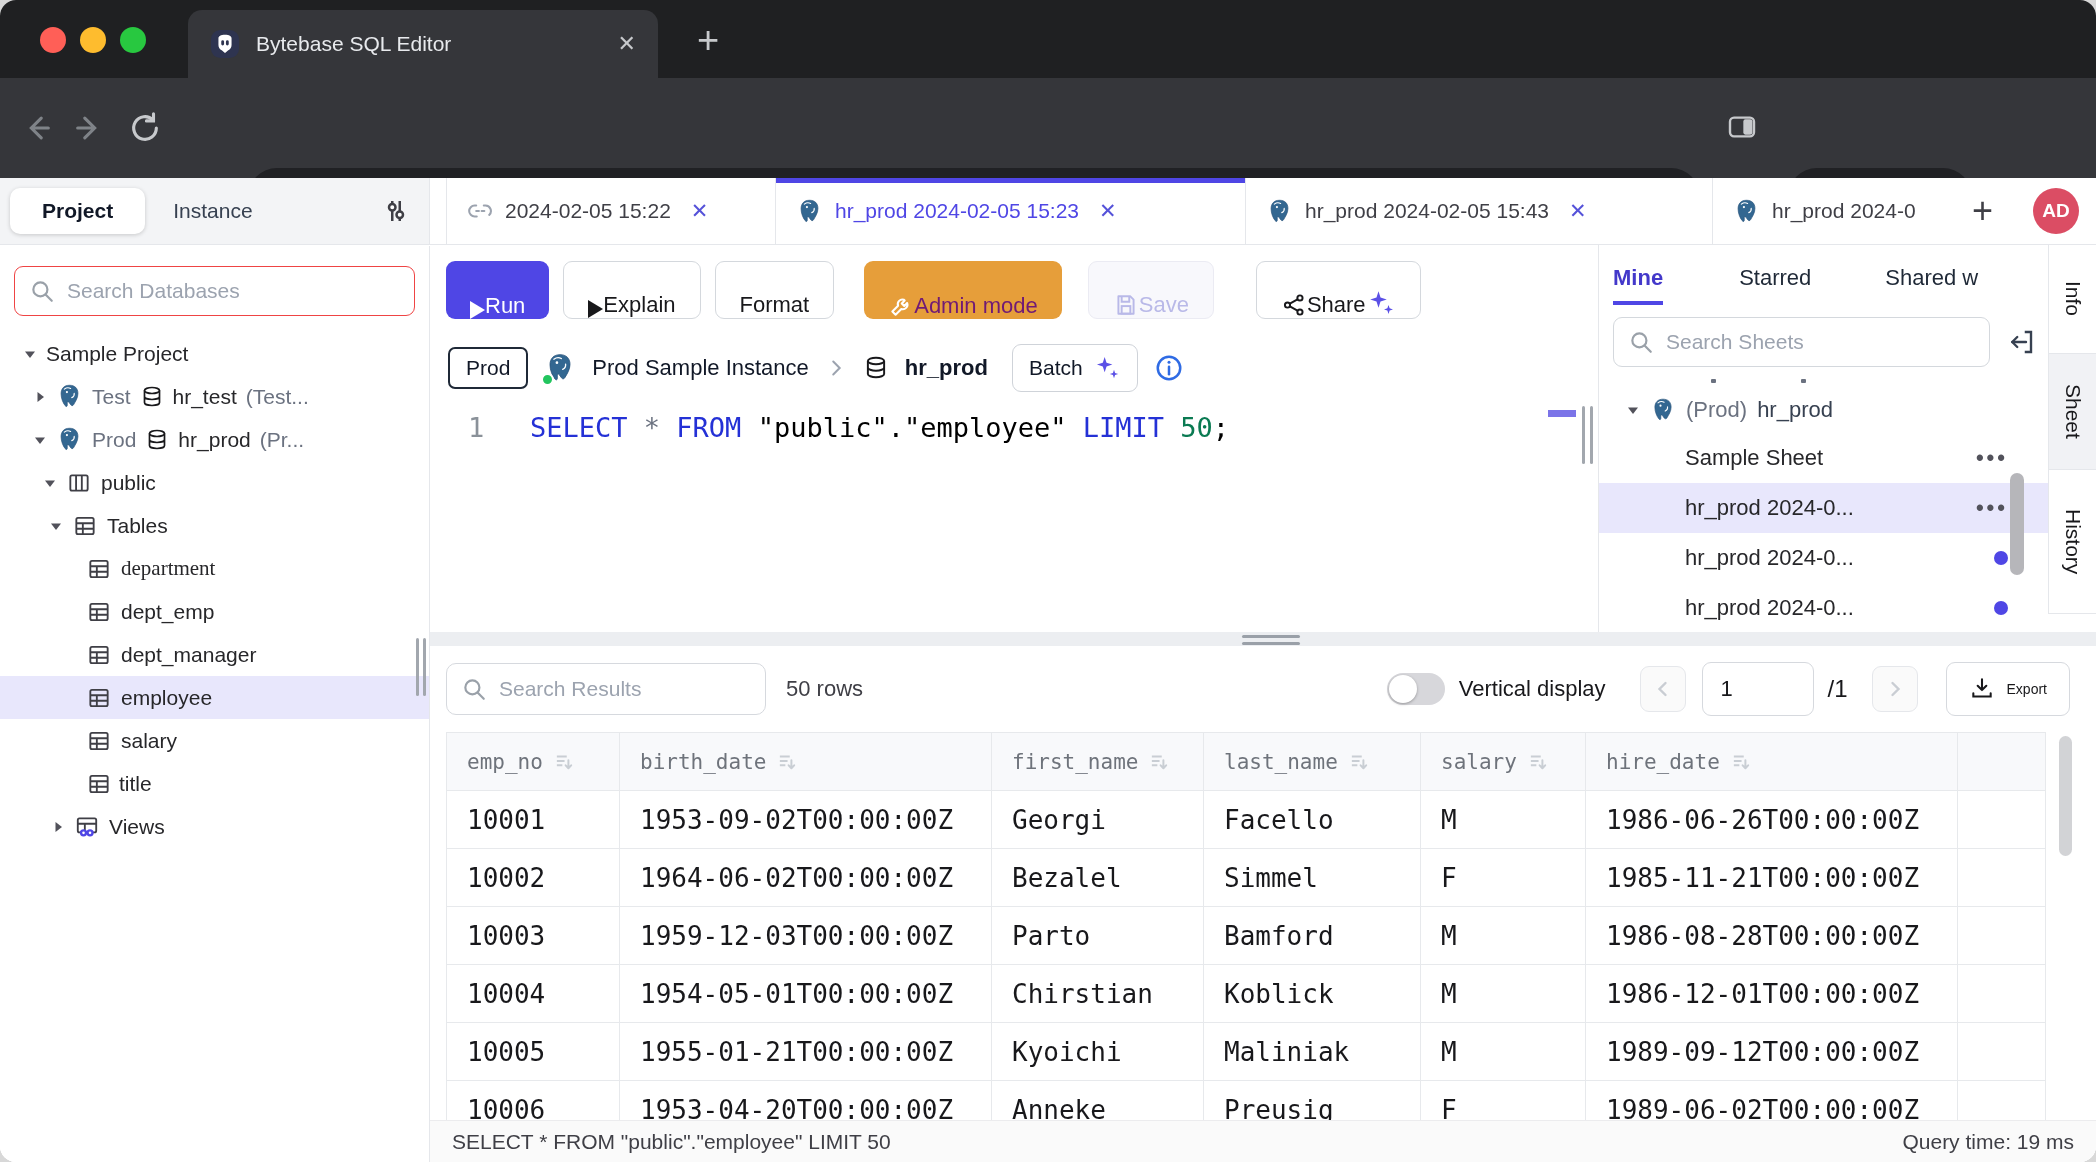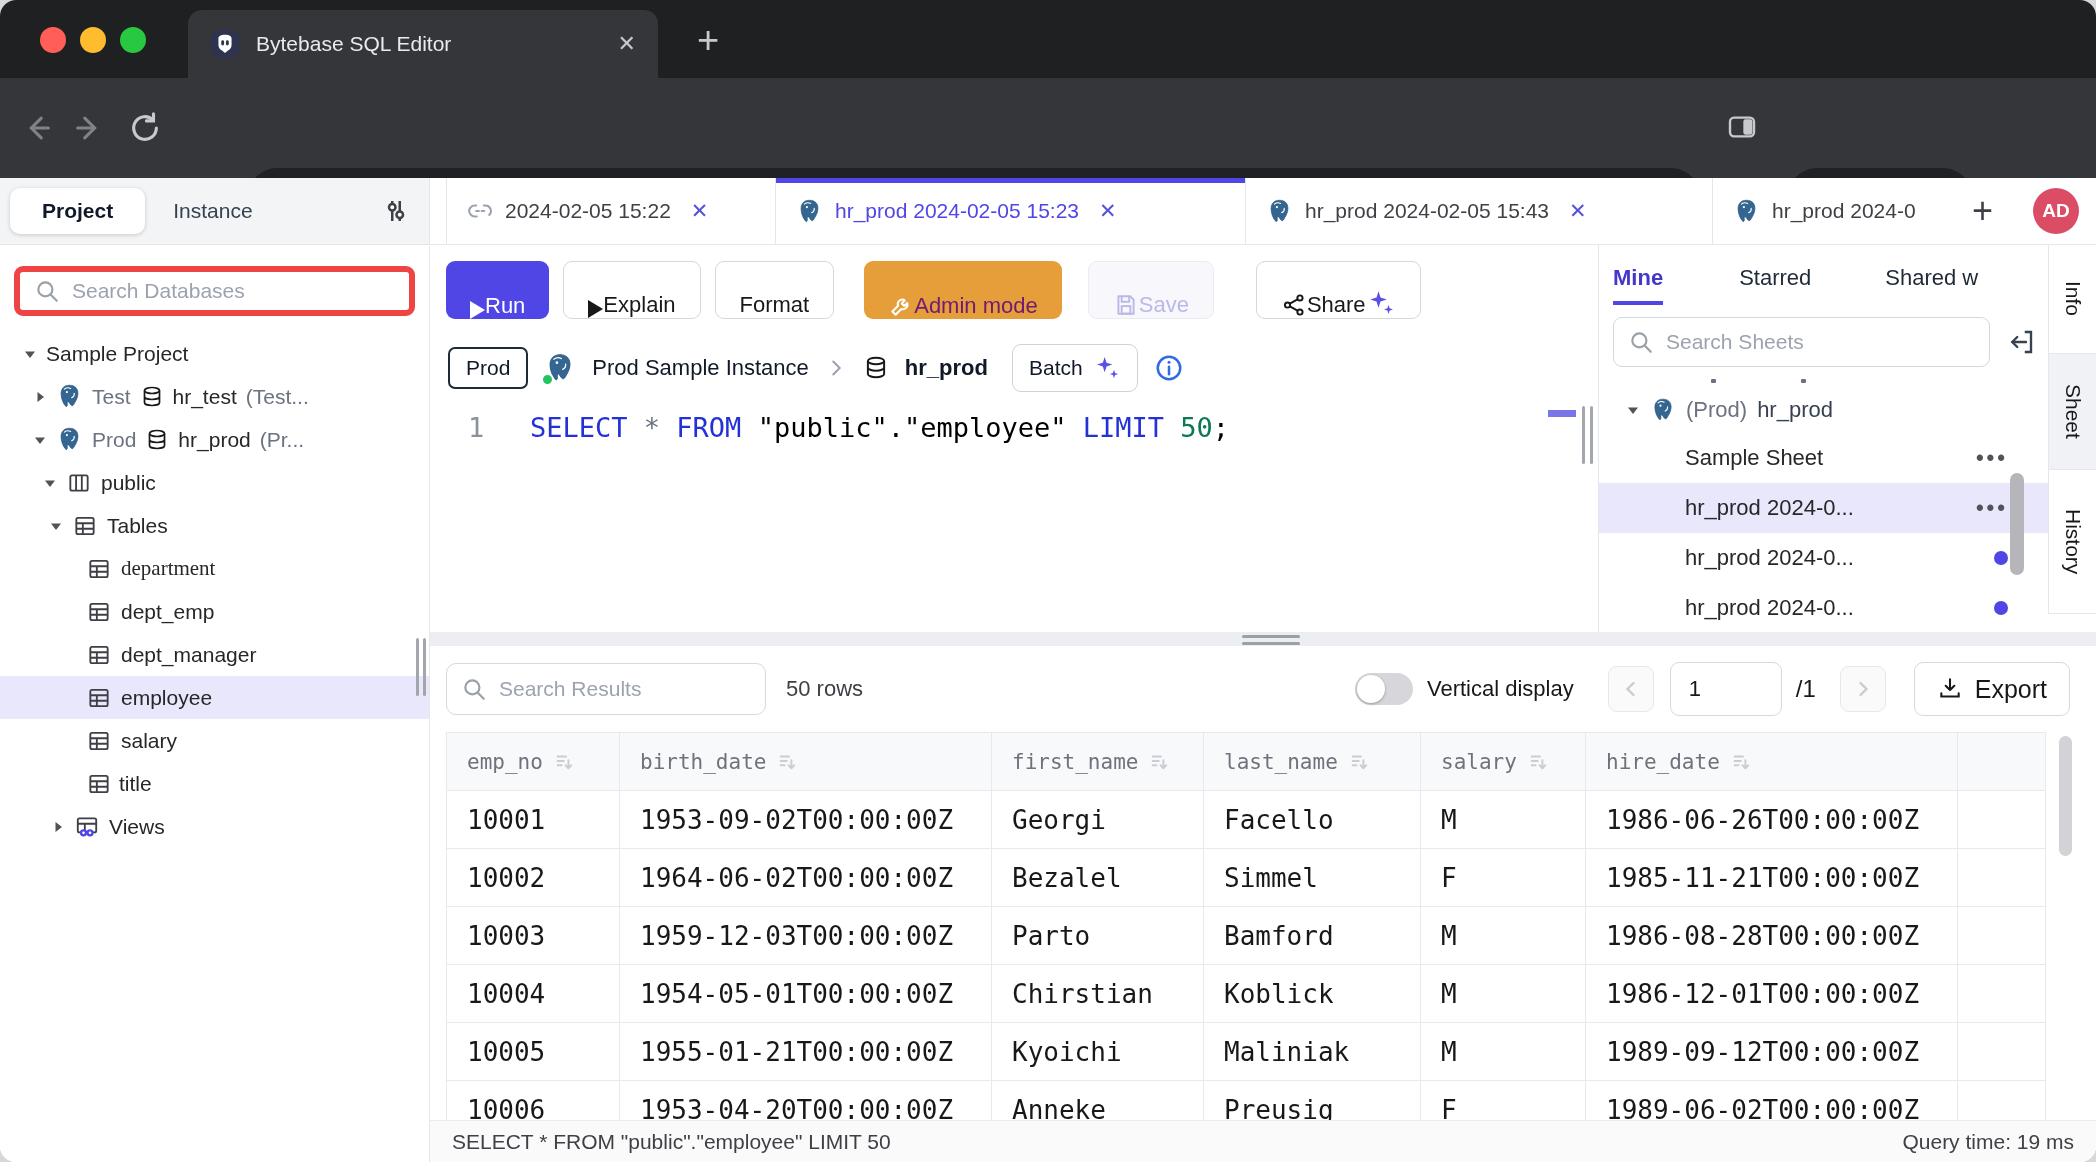--- a/index.html
+++ b/index.html
@@ -23,21 +23,21 @@
 
   
   .app { position:absolute; top:178px; left:0; width:2096px; height:984px; background:#fff; color:#1f2937; }
 
   
   .side-header { position:absolute; left:0; top:0; width:430px; height:67px; background:#f3f4f6; border-bottom:1px solid #e5e7eb; border-right:1px solid #e5e7eb; display:flex; align-items:center; padding:0 18px 0 10px; }
   .seg-active { background:#fff; border-radius:10px; box-shadow:0 1px 4px rgba(0,0,0,.18); padding:11px 32px; font-size:21px; font-weight:600; color:#111827; }
   .seg { padding:11px 28px; font-size:21px; color:#374151; }
   .side-header .filter { margin-left:auto; }
   .sidebar { position:absolute; left:0; top:68px; width:430px; height:916px; border-right:1px solid #e5e7eb; overflow:hidden; background:#fff; }
-  .search-box { margin:20px 14px 10px 14px; height:50px; border:6px solid #ef4444; border-radius:9px; display:flex; align-items:center; gap:12px; padding:0 14px; color:#9ca3af; font-size:21px; background:#fff; }
+  .search-box { margin:20px 14px 10px 14px; height:50px; border:1px solid #ef4444; border-radius:9px; display:flex; align-items:center; gap:12px; padding:0 14px; color:#9ca3af; font-size:21px; background:#fff; }
   .search-box input { border:none; outline:none; flex:1; font-size:21px; color:#374151; font-family:"Liberation Sans",sans-serif; }
   .search-box input::placeholder { color:#9ca3af; }
   .tree { margin-top:16px; font-size:21px; color:#27272a; }
   .trow { height:43px; display:flex; align-items:center; gap:9px; }
   .trow .dim { color:#6b7280; }
   .trow.sel { background:#e8e7fc; }
   .caret { width:15px; display:inline-flex; justify-content:center; }
 
   
   .etabs { position:absolute; left:430px; top:0; width:1666px; height:67px; border-bottom:1px solid #e5e7eb; display:flex; align-items:stretch; padding-left:16px; background:#fff; }
@@ -118,21 +118,21 @@
   .rsearch input { border:none; outline:none; flex:1; width:100%; font-size:21px; color:#374151; font-family:"Liberation Sans",sans-serif; }
   .rsearch input::placeholder { color:#9ca3af; }
   .rowcount { margin-left:20px; font-size:22px; color:#3f3f46; }
   .toggle { margin-left:auto; width:58px; height:32px; border-radius:16px; background:#d7d7db; position:relative; }
   .toggle .knob { position:absolute; left:2px; top:2px; width:28px; height:28px; border-radius:50%; background:#fff; box-shadow:0 1px 3px rgba(0,0,0,.3); }
   .toggle-label { margin-left:14px; font-size:22px; color:#18181b; }
   .pagebtn { margin-left:34px; width:46px; height:46px; border:1px solid #e5e7eb; background:#fafafa; border-radius:9px; display:flex; align-items:center; justify-content:center; }
   .pagebtn.next { margin-left:24px; }
   .pageinput { margin-left:16px; width:112px; height:54px; border:1px solid #d6d9de; border-radius:9px; font-size:22px; padding-left:18px; color:#18181b; outline:none; font-family:"Liberation Sans",sans-serif; }
   .pagetotal { margin-left:14px; font-size:24px; color:#18181b; }
-  .exportbtn { margin-left:28px; height:54px; border:1px solid #d6d9de; border-radius:9px; background:#fff; display:flex; align-items:center; gap:12px; padding:0 22px; font-size:25px; color:#18181b; }
+  .exportbtn { margin-left:28px; height:54px; border:1px solid #d6d9de; border-radius:9px; background:#fff; display:flex; align-items:center; gap:12px; padding:0 22px; font-size:14px; color:#18181b; }
 
   .table-area { position:absolute; left:16px; top:86px; width:1600px; bottom:0; overflow:hidden; border:1px solid #e7e9ec; border-bottom:none; }
   .thead { display:flex; height:58px; background:#f8f9fb; border-bottom:1px solid #e7e9ec; }
   .th { display:flex; align-items:center; gap:10px; padding-left:20px; border-right:1px solid #e7e9ec; color:#6e737b; font-family:"DejaVu Sans Mono",monospace; font-size:21px; }
   .rrow { display:flex; height:58px; border-bottom:1px solid #e7e9ec; background:#fff; font-family:"DejaVu Sans Mono",monospace; font-size:26px; color:#18181b; }
   .td { display:flex; align-items:center; padding-left:20px; border-right:1px solid #e7e9ec; overflow:hidden; }
   .c0{width:173px;} .c1{width:372px;} .c2{width:212px;} .c3{width:217px;} .c4{width:165px;} .c5{width:372px;} .cf{flex:1; border-right:none;}
   .vscroll { position:absolute; right:24px; top:90px; width:13px; height:120px; background:#d2d3d6; border-radius:7px; }
 
   .statusbar { position:absolute; left:430px; top:942px; width:1666px; height:42px; background:#fafafa; border-top:1px solid #ececee; display:flex; align-items:center; justify-content:space-between; padding:0 22px; font-size:21px; color:#3f3f46; }

